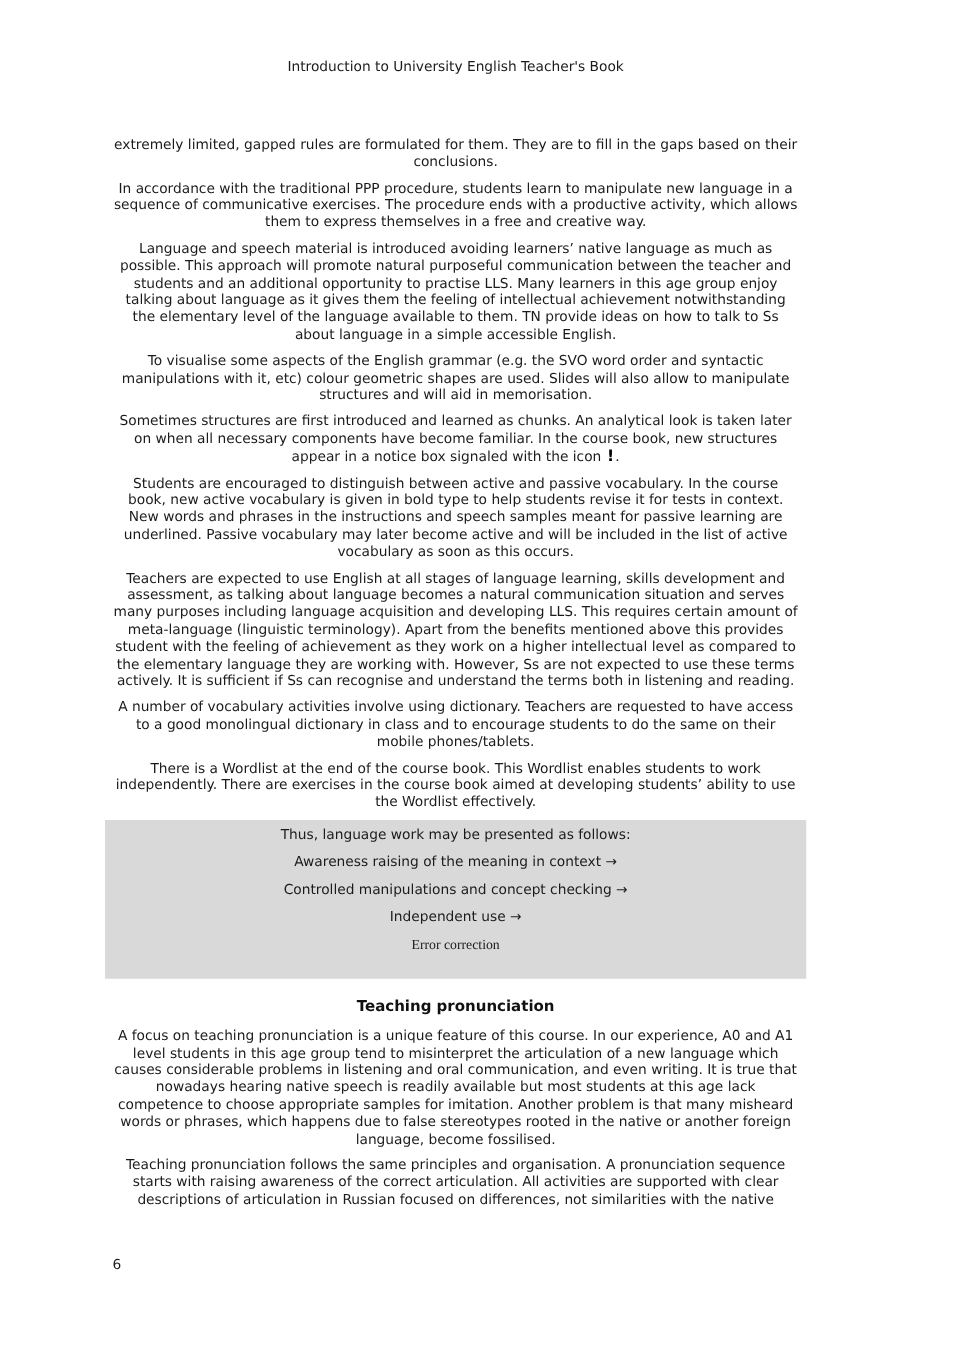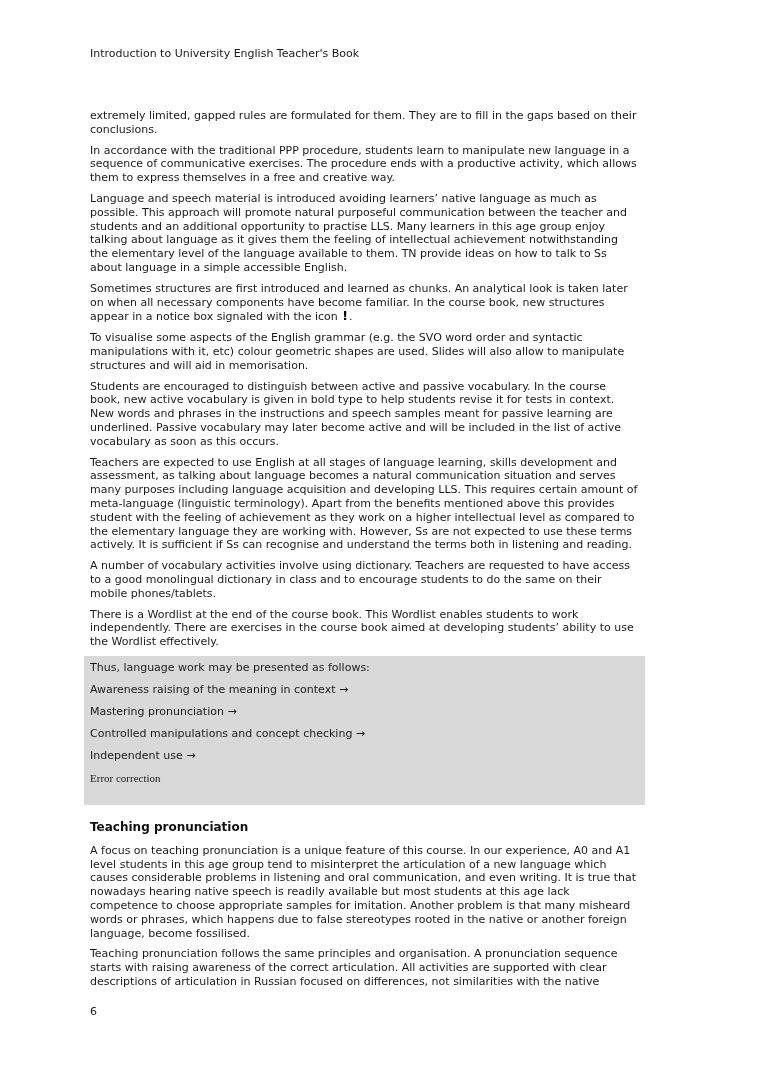--- a/index.html
+++ b/index.html
@@ -11,20 +11,21 @@
     color: #1a1a1a;
     position: relative;
     overflow: hidden;
   }
   .page {
     position: relative;
     width: 728px;
     height: 1080px;
     background: #ffffff;
     padding: 47px 89px 0 90px;
+    text-align: center;
   }
   .header {
     font-size: 11px;
     line-height: 13px;
     color: #1a1a1a;
     margin-bottom: 49px;
   }
   .para {
     font-size: 11px;
     line-height: 13.8px;
@@ -70,32 +71,31 @@
 <div class="page">
 
   <div class="header">Introduction to University English Teacher's Book</div>
 
   <div class="body-text">
 
     <p class="para">extremely limited, gapped rules are formulated for them. They are to fill in the gaps based on their conclusions.</p>
     <p class="para">In accordance with the traditional PPP procedure, students learn to manipulate new language in a sequence of communicative exercises. The procedure ends with a productive activity, which allows them to express themselves in a free and creative way.</p>
     <p class="para">Language and speech material is introduced avoiding learners’ native language as much as possible. This approach will promote natural purposeful communication between the teacher and students and an additional opportunity to practise LLS. Many learners in this age group enjoy talking about language as it gives them the feeling of intellectual achievement notwithstanding the elementary level of the language available to them. TN provide ideas on how to talk to Ss about language in a simple accessible English.</p>
 
+    <p class="para">To visualise some aspects of the English grammar (e.g. the SVO word order and syntactic manipulations with it, etc) colour geometric shapes are used. Slides will also allow to manipulate structures and will aid in memorisation.</p>
+
     <p class="para"><span>Sometimes structures are first introduced and learned as chunks. An analytical look is taken later on when all necessary components have become familiar. In the course book, new structures appear in a notice box signaled with the icon </span><span class="notice-icon">!</span><span>.</span></p>
-
-    <p class="para">To visualise some aspects of the English grammar (e.g. the SVO word order and syntactic manipulations with it, etc) colour geometric shapes are used. Slides will also allow to manipulate structures and will aid in memorisation.</p>
     <p class="para">Students are encouraged to distinguish between active and passive vocabulary. In the course book, new active vocabulary is given in bold type to help students revise it for tests in context. New words and phrases in the instructions and speech samples meant for passive learning are underlined.  Passive vocabulary may later become active and will be included in the list of active vocabulary as soon as this occurs.</p>
     <p class="para">Teachers are expected to use English at all stages of language learning, skills development and assessment, as talking about language becomes a natural communication situation and serves many purposes including language acquisition and developing LLS. This requires certain amount of meta-language (linguistic terminology). Apart from the benefits mentioned above this provides student with the feeling of achievement as they work on a higher intellectual level as compared to the elementary language they are working with. However, Ss are not expected to use these terms actively. It is sufficient if Ss can recognise and understand the terms both in listening and reading.</p>
     <p class="para">A number of vocabulary activities involve using dictionary. Teachers are requested to have access to a good monolingual dictionary in class and to encourage students to do the same on their mobile phones/tablets.</p>
     <p class="para">There is a Wordlist at the end of the course book. This Wordlist enables students to work independently. There are exercises in the course book aimed at developing students’ ability to use the Wordlist effectively.</p>
 
     <div class="gray-block">
       <p class="gray-line">Thus, language work may be presented as follows:</p>
       <p class="gray-line">Awareness raising of the meaning in context →</p>
-      <p class="gray-line">Mastering pronunciation →</p>
       <p class="gray-line">Controlled manipulations and concept checking →</p>
       <p class="gray-line">Independent use →</p>
       <p class="gray-line">Error correction</p>
     </div>
 
     <h2 class="section-heading">Teaching pronunciation</h2>
 
     <p class="para">A focus on teaching pronunciation is a unique feature of this course. In our experience, A0 and A1 level students in this age group tend to misinterpret the articulation of a new language which causes considerable problems in listening and oral communication, and even writing. It is true that nowadays hearing native speech is readily available but most students at this age lack competence to choose appropriate samples for imitation. Another problem is that many misheard words or phrases, which happens due to false stereotypes rooted in the native or another foreign language, become fossilised.</p>
     <p class="para">Teaching pronunciation follows the same principles and organisation. A pronunciation sequence starts with raising awareness of the correct articulation. All activities are supported with clear descriptions of articulation in Russian focused on differences, not similarities with the native</p>
 

